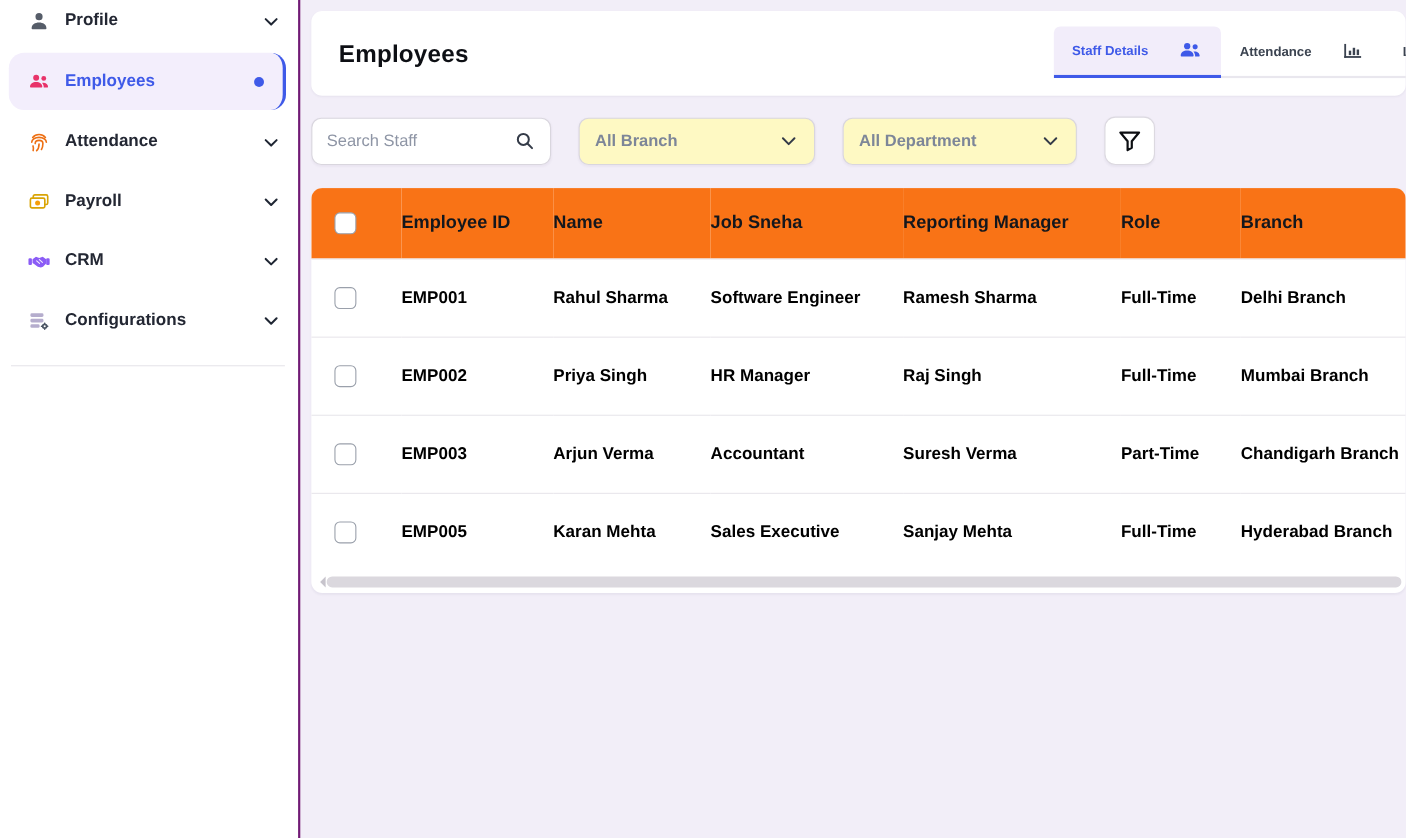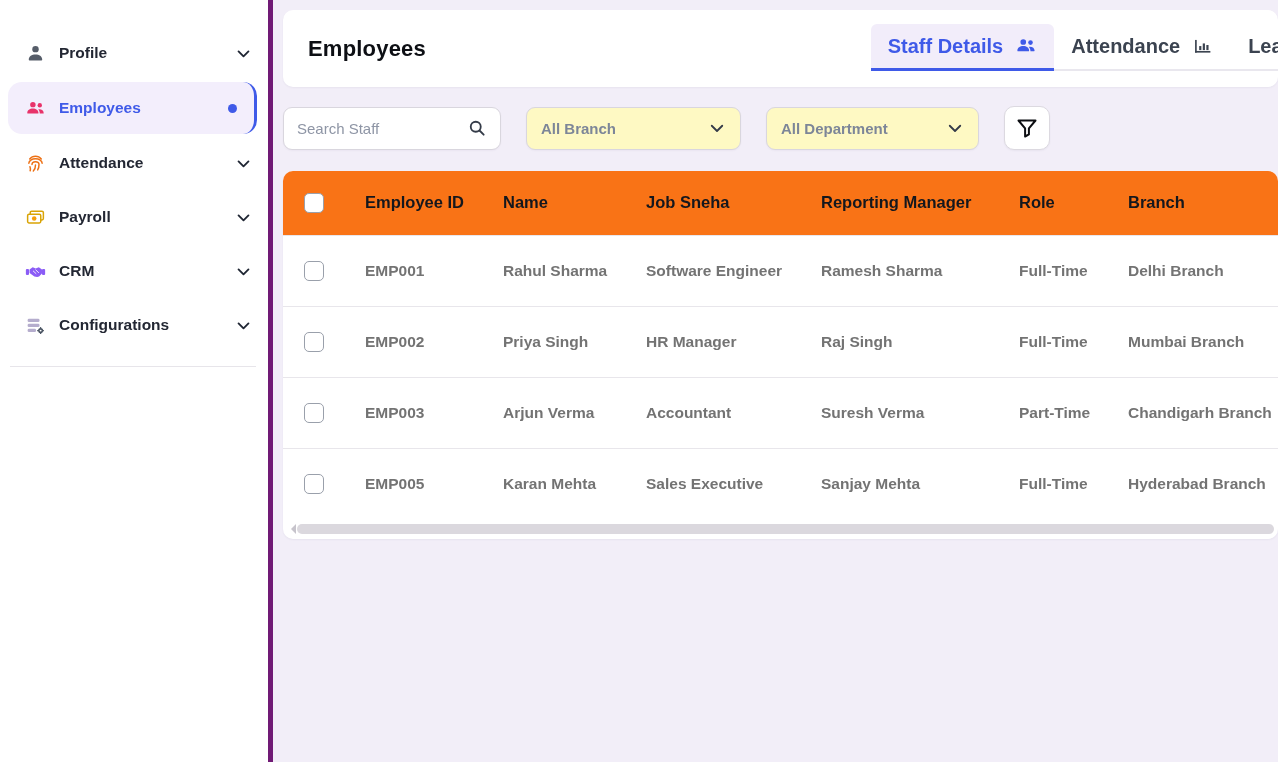--- a/index.html
+++ b/index.html
@@ -6,21 +6,21 @@
   html,body { width:1278px; height:762px; overflow:hidden; }
   body {
     font-family:"Liberation Sans", sans-serif;
     background:#f2eef8;
     display:flex;
     color:#1f2330;
   }
   
   .sidebar {
     width:273px; flex-shrink:0; background:#ffffff;
-    border-right:5px solid #701a75; padding-top:36px;
+    border-right:2px solid #701a75; padding-top:2px;
   }
   .side-item {
     display:flex; align-items:center; height:34px;
     padding:0 16px 0 25px; margin-bottom:12px; cursor:pointer;
   }
   .side-item .icn { width:21px; height:21px; display:flex; align-items:center; justify-content:center; flex-shrink:0; }
   .side-item .lbl { margin-left:13px; font-size:15.5px; font-weight:600; color:#232733; }
   .side-item .chev { margin-left:auto; width:17px; height:17px; display:flex; align-items:center; }
   .side-item.active {
     height:52px; margin:0 11px 12px 8px; padding:0 17px 0 17px;
@@ -37,22 +37,22 @@
     background:#fff; border-radius:10px; height:77px; flex-shrink:0;
     display:flex; align-items:stretch; justify-content:space-between;
     box-shadow:0 1px 2px rgba(40,35,70,.05);
   }
   .page-title { align-self:center; padding-left:25px; font-size:22px; font-weight:700; color:#0d0f14; letter-spacing:.2px; }
   .tabs {
     display:flex; align-items:stretch; margin:14px -55px 0 auto;
     height:47px; border-bottom:2px solid #e9e7ee; flex-shrink:0;
   }
   .tab {
-    display:flex; align-items:center; gap:12px; padding:0 17px;
-    font-size:20px; font-weight:600; color:#3b4350; white-space:nowrap; cursor:pointer;
+    display:flex; align-items:center; gap:27px; padding:0 17px;
+    font-size:12px; font-weight:600; color:#3b4350; white-space:nowrap; cursor:pointer;
   }
   .tab.active {
     background:#f2edfa; color:#3f5ae8;
     border-bottom:3px solid #3f5ae8; margin-bottom:-2px;
     border-radius:6px 6px 0 0;
   }
   .tab .ticn { width:22px; height:22px; display:flex; align-items:center; }
   
   .filter-row { display:flex; align-items:center; gap:25px; margin-top:19px; flex-shrink:0; }
   .search-box {
@@ -80,21 +80,21 @@
   }
   
   .table-card {
     margin-top:21px; background:#fff; border-radius:10px;
     box-shadow:0 1px 2px rgba(40,35,70,.05); flex-shrink:0; overflow:hidden;
   }
   table { width:100%; border-collapse:collapse; table-layout:fixed; }
   thead tr { background:#f97316; height:64px; }
   th { text-align:left; font-size:16.5px; font-weight:700; color:#14171d; padding:0; }
   tbody tr { height:71px; border-top:1px solid #e8e6eb; }
-  td { font-size:15.5px; font-weight:600; color:#737373; padding:0; white-space:nowrap; overflow:hidden; }
+  td { font-size:15.5px; font-weight:600; color:#000000; padding:0; white-space:nowrap; overflow:hidden; }
   .cb {
     display:inline-block; width:20px; height:20px; background:#fff;
     border:1.5px solid #9aa0ab; border-radius:5px; margin-left:21px;
     vertical-align:middle; cursor:pointer;
   }
   
   .hscroll { display:flex; align-items:center; height:11px; margin:4px 4px 5px 3px; }
   .hscroll .arrow {
     width:0; height:0; border:5px solid transparent; border-right-color:#c7c4cc;
     margin-right:1px; cursor:pointer;

